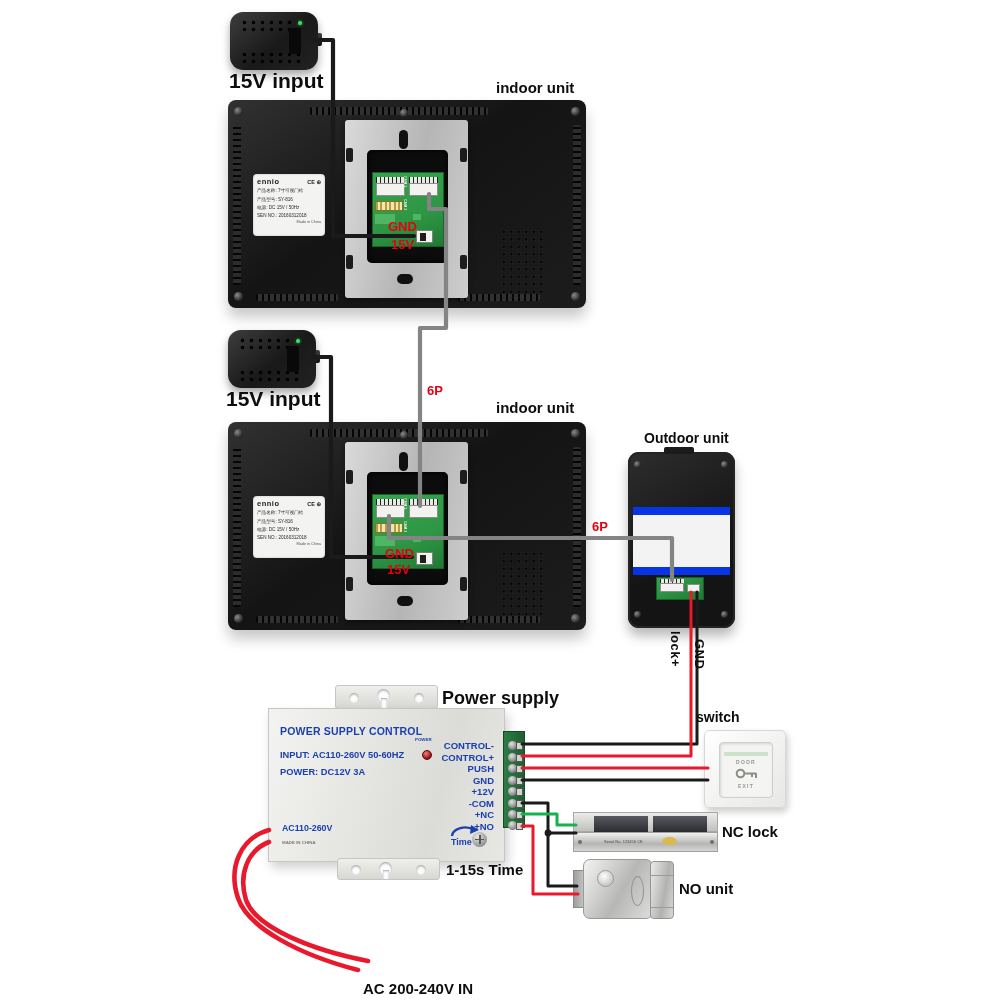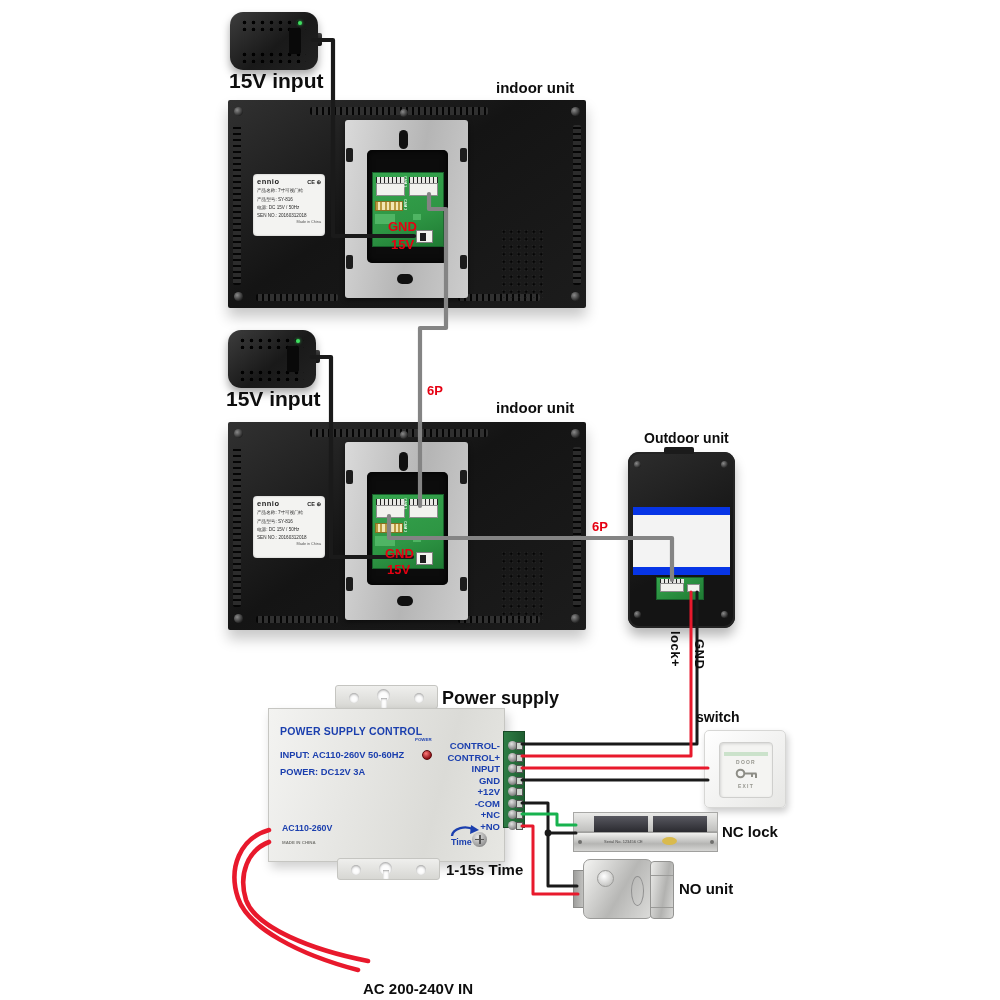--- a/index.html
+++ b/index.html
@@ -17,21 +17,21 @@
   
   .adapter{position:absolute;width:88px;height:58px;border-radius:13px;
     background:linear-gradient(140deg,#3d3d3d,#191919 55%,#222);box-shadow:0 5px 9px rgba(0,0,0,.35);z-index:5;}
   .adots{position:absolute;left:10px;width:66px;height:12px;
     background-image:radial-gradient(circle,#000 1.6px,transparent 2.1px);background-size:9px 7px;}
   .aslot{position:absolute;right:17px;top:16px;width:12px;height:26px;background:#090909;border-radius:2px;}
   .aled{position:absolute;right:16px;top:9px;width:4px;height:4px;border-radius:50%;background:#3fe061;box-shadow:0 0 3px #3fe061;}
   .aplug{position:absolute;width:11px;height:13px;background:linear-gradient(#4a4a4a,#111);border-radius:2px;z-index:4;}
 
   
-  .iunit{position:absolute;left:228px;width:358px;height:208px;border-radius:2px;
+  .iunit{position:absolute;left:228px;width:358px;height:208px;border-radius:8px;
     background:linear-gradient(145deg,#313131,#141414 45%,#1c1c1c);box-shadow:0 9px 14px rgba(0,0,0,.22);z-index:5;}
   .vent-h{position:absolute;height:8px;border-radius:2px;background:repeating-linear-gradient(90deg,#050505 0 2px,#303030 2px 6px);}
   .vent-v{position:absolute;width:8px;border-radius:2px;background:repeating-linear-gradient(0deg,#050505 0 2px,#2c2c2c 2px 6px);}
   .screw{position:absolute;border-radius:50%;background:radial-gradient(circle at 35% 35%,#8a8a8a,#222 72%);}
   .sticker{position:absolute;left:25px;top:74px;width:72px;height:62px;background:#f3f3f1;border-radius:4px;
     padding:3px 4px;box-sizing:border-box;box-shadow:inset 0 0 2px rgba(0,0,0,.25);color:#222;}
   .st-brand{display:flex;justify-content:space-between;align-items:baseline;}
   .st-logo{font-size:7.5px;font-weight:bold;letter-spacing:.5px;color:#1a1a1a;}
   .st-cert{font-size:5.5px;font-weight:bold;color:#1a1a1a;}
   .st-line{font-size:4.6px;line-height:1.25;margin-top:2.4px;color:#2a2a2a;white-space:nowrap;overflow:hidden;}
@@ -65,21 +65,21 @@
   .psu-tab{position:absolute;background:linear-gradient(#efefed,#d7d7d3);border:1px solid #c5c5c1;border-radius:3px;box-sizing:border-box;}
   .hole{position:absolute;border-radius:50%;background:#fdfdfd;box-shadow:inset 0 1px 2.5px rgba(0,0,0,.4);}
   .keyslot-c{position:absolute;border-radius:50%;background:#fdfdfd;box-shadow:inset 0 1px 2.5px rgba(0,0,0,.4);}
   .keyslot-s{position:absolute;background:#fdfdfd;box-shadow:inset 0 1px 2px rgba(0,0,0,.35);}
   .psu-body{position:absolute;left:0;top:26px;width:237px;height:154px;background:linear-gradient(105deg,#f3f3f1,#dbdbd7 70%,#e7e7e3);
     border:1px solid #c6c6c2;box-shadow:3px 6px 10px rgba(0,0,0,.18);box-sizing:border-box;}
   .blue{color:var(--psu_blue);}
   .psu-head{position:absolute;left:12px;top:43px;font-size:10.5px;font-weight:bold;letter-spacing:.2px;}
   .psu-line{position:absolute;font-size:9.3px;font-weight:bold;}
   .psu-small{position:absolute;font-size:4.4px;font-weight:bold;color:#7a7a76;}
-  .tlabel{position:absolute;right:25px;font-size:9.5px;font-weight:bold;white-space:nowrap;}
+  .tlabel{position:absolute;right:31px;font-size:9.5px;font-weight:bold;white-space:nowrap;}
   .led{position:absolute;left:154px;top:68px;width:8px;height:8px;border-radius:50%;
     background:radial-gradient(circle at 38% 32%,#ff7a7a,#8c0d12 72%);border:1px solid #590a0c;}
   .tblock{position:absolute;left:235px;top:49px;width:22px;height:97px;background:linear-gradient(90deg,#2d7d44,#1f5e31);border:1px solid #174a26;box-sizing:border-box;}
   .tscrew{position:absolute;left:4px;width:9px;height:9px;border-radius:50%;background:radial-gradient(circle at 40% 32%,#e2e2e2,#8d8d8d 62%,#4f4f4f);}
   .ttab{position:absolute;right:1px;width:5px;height:6px;background:#cfd6cf;border:0.5px solid #555;}
   .phscrew{position:absolute;left:204px;top:150px;width:15px;height:15px;border-radius:50%;
     background:radial-gradient(circle at 38% 32%,#e8e8e8,#9a9a9a 65%,#606060);}
   .phx{position:absolute;background:#555;}
 
   
@@ -264,21 +264,21 @@
     <div class="psu-body"></div>
     <div class="psu-head blue">POWER SUPPLY CONTROL</div>
     <div class="psu-line blue" style="left:12px;top:68px;">INPUT: AC110-260V 50-60HZ</div>
     <div class="psu-line blue" style="left:12px;top:85px;">POWER: DC12V  3A</div>
     <div class="psu-line blue" style="left:14px;top:141px;font-size:8.8px;">AC110-260V</div>
     <div class="psu-small" style="left:14px;top:158px;">MADE IN CHINA</div>
     <div class="psu-small" style="left:147px;top:55px;color:var(--psu_blue);">POWER</div>
     <div class="led"></div>
     <div class="tlabel blue" style="top:58px;">CONTROL-</div>
     <div class="tlabel blue" style="top:69.5px;">CONTROL+</div>
-    <div class="tlabel blue" style="top:81px;">INPUT</div>
+    <div class="tlabel blue" style="top:81px;">PUSH</div>
     <div class="tlabel blue" style="top:92.5px;">GND</div>
     <div class="tlabel blue" style="top:104px;">+12V</div>
     <div class="tlabel blue" style="top:115.5px;">-COM</div>
     <div class="tlabel blue" style="top:127px;">+NC</div>
     <div class="tlabel blue" style="top:138.5px;">+NO</div>
     <div class="tblock">
       <div class="tscrew" style="top:9px;"></div>
       <div class="tscrew" style="top:20.5px;"></div>
       <div class="tscrew" style="top:32px;"></div>
       <div class="tscrew" style="top:43.5px;"></div>

